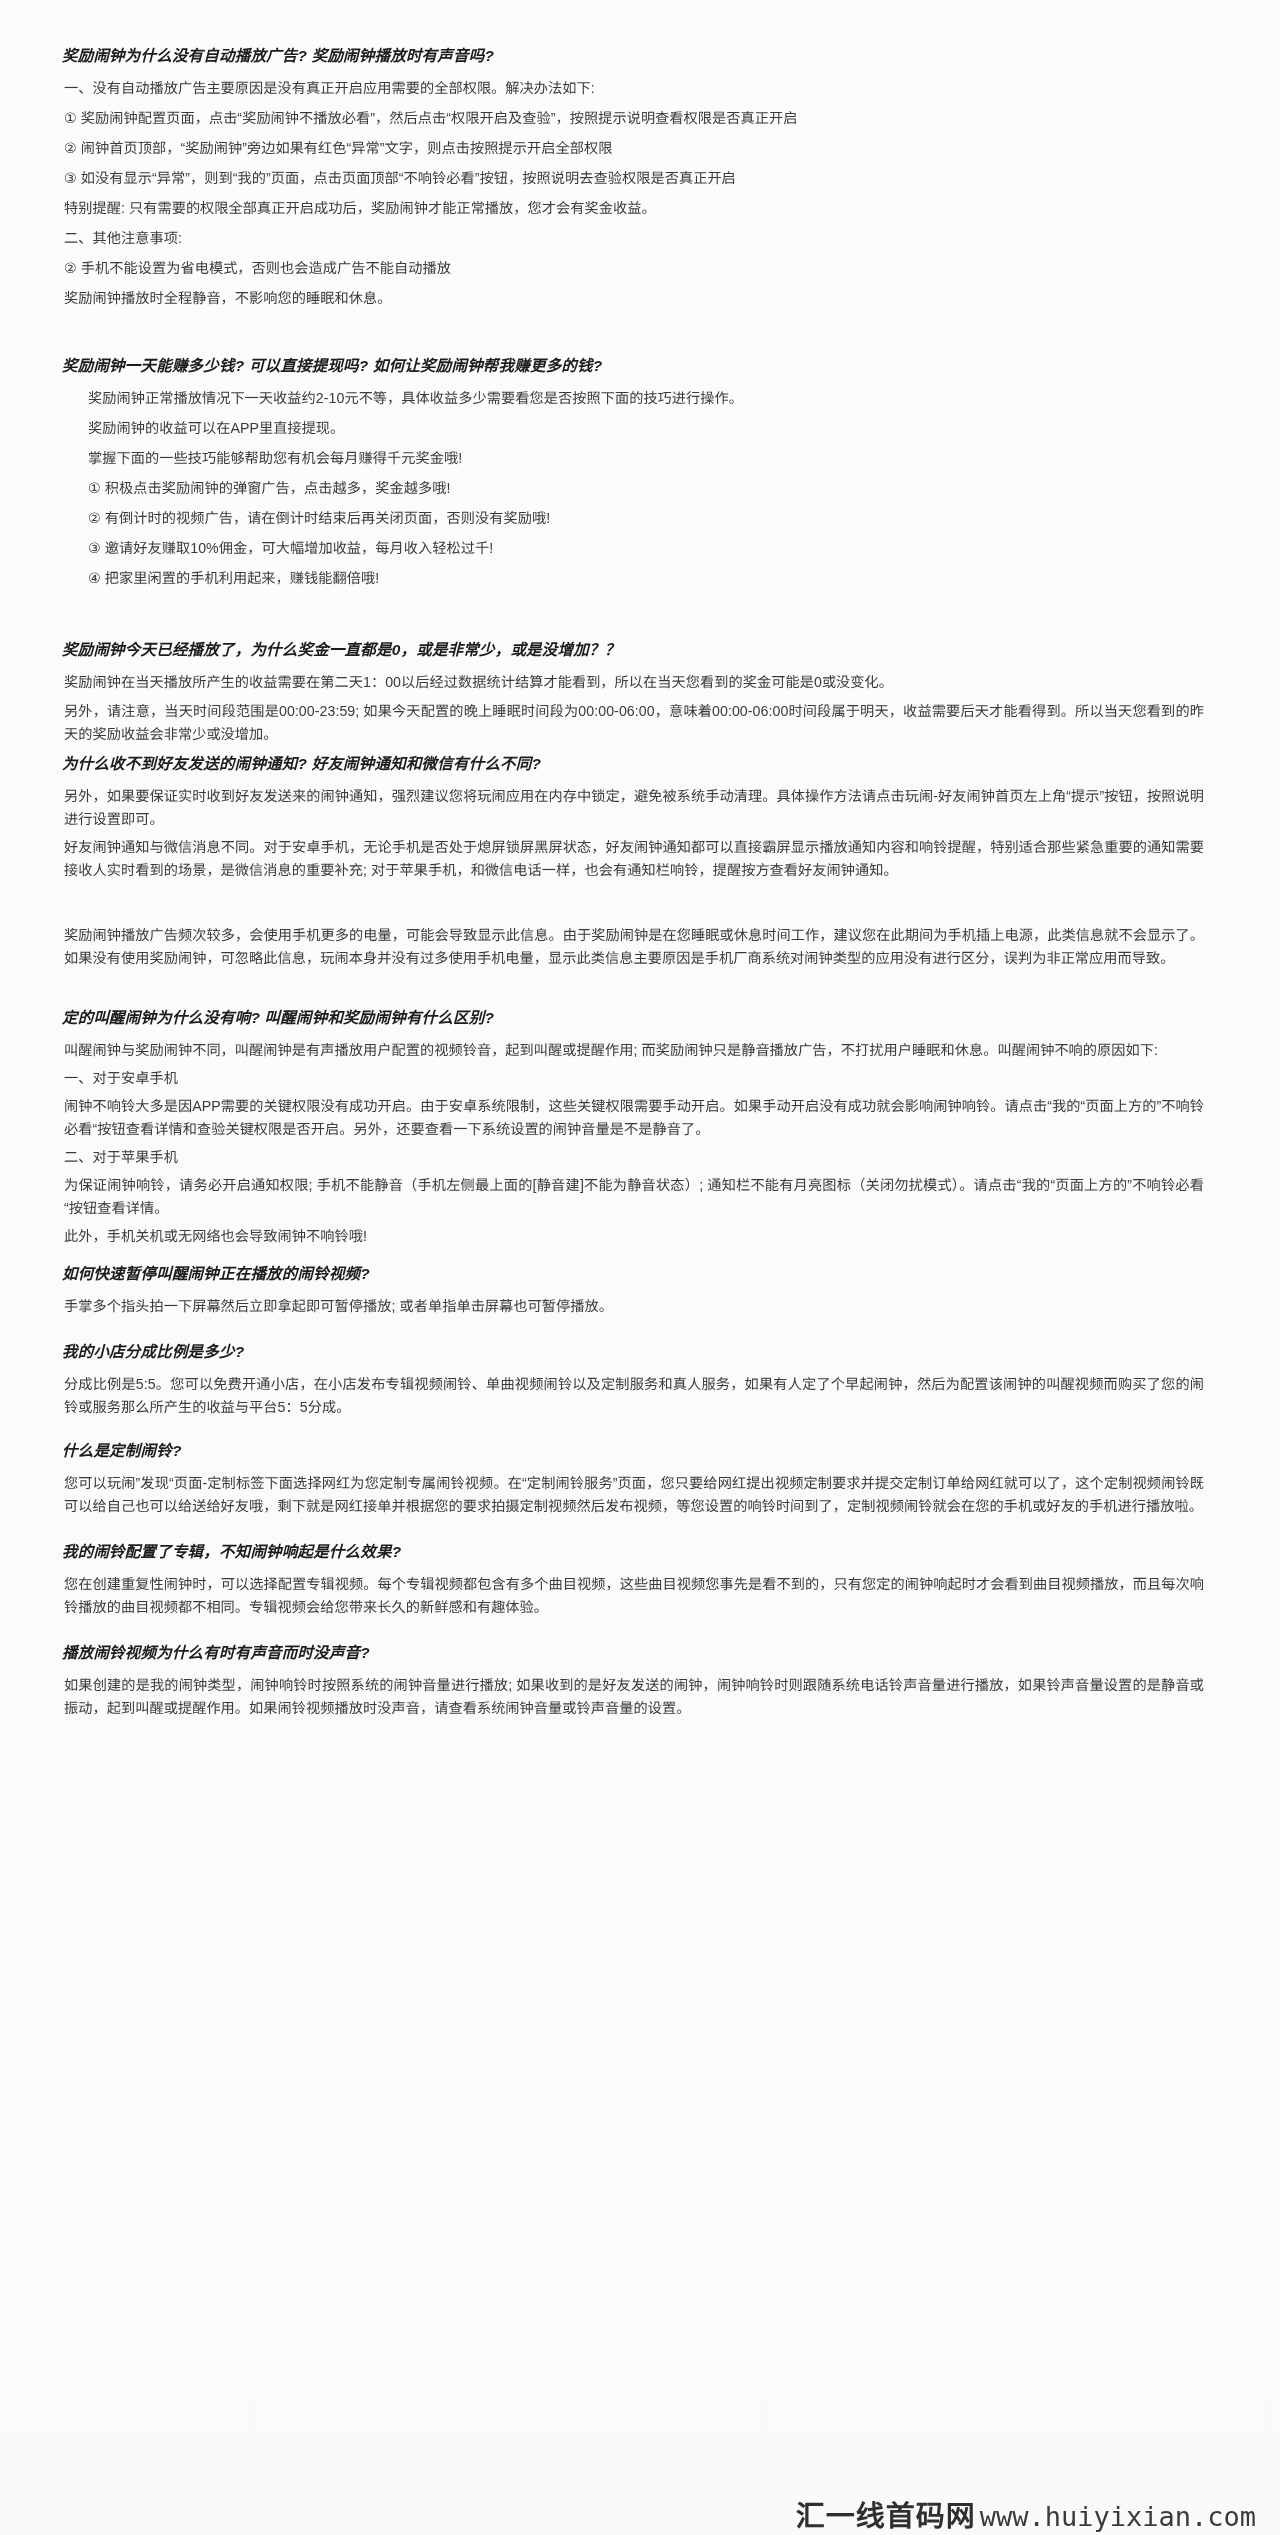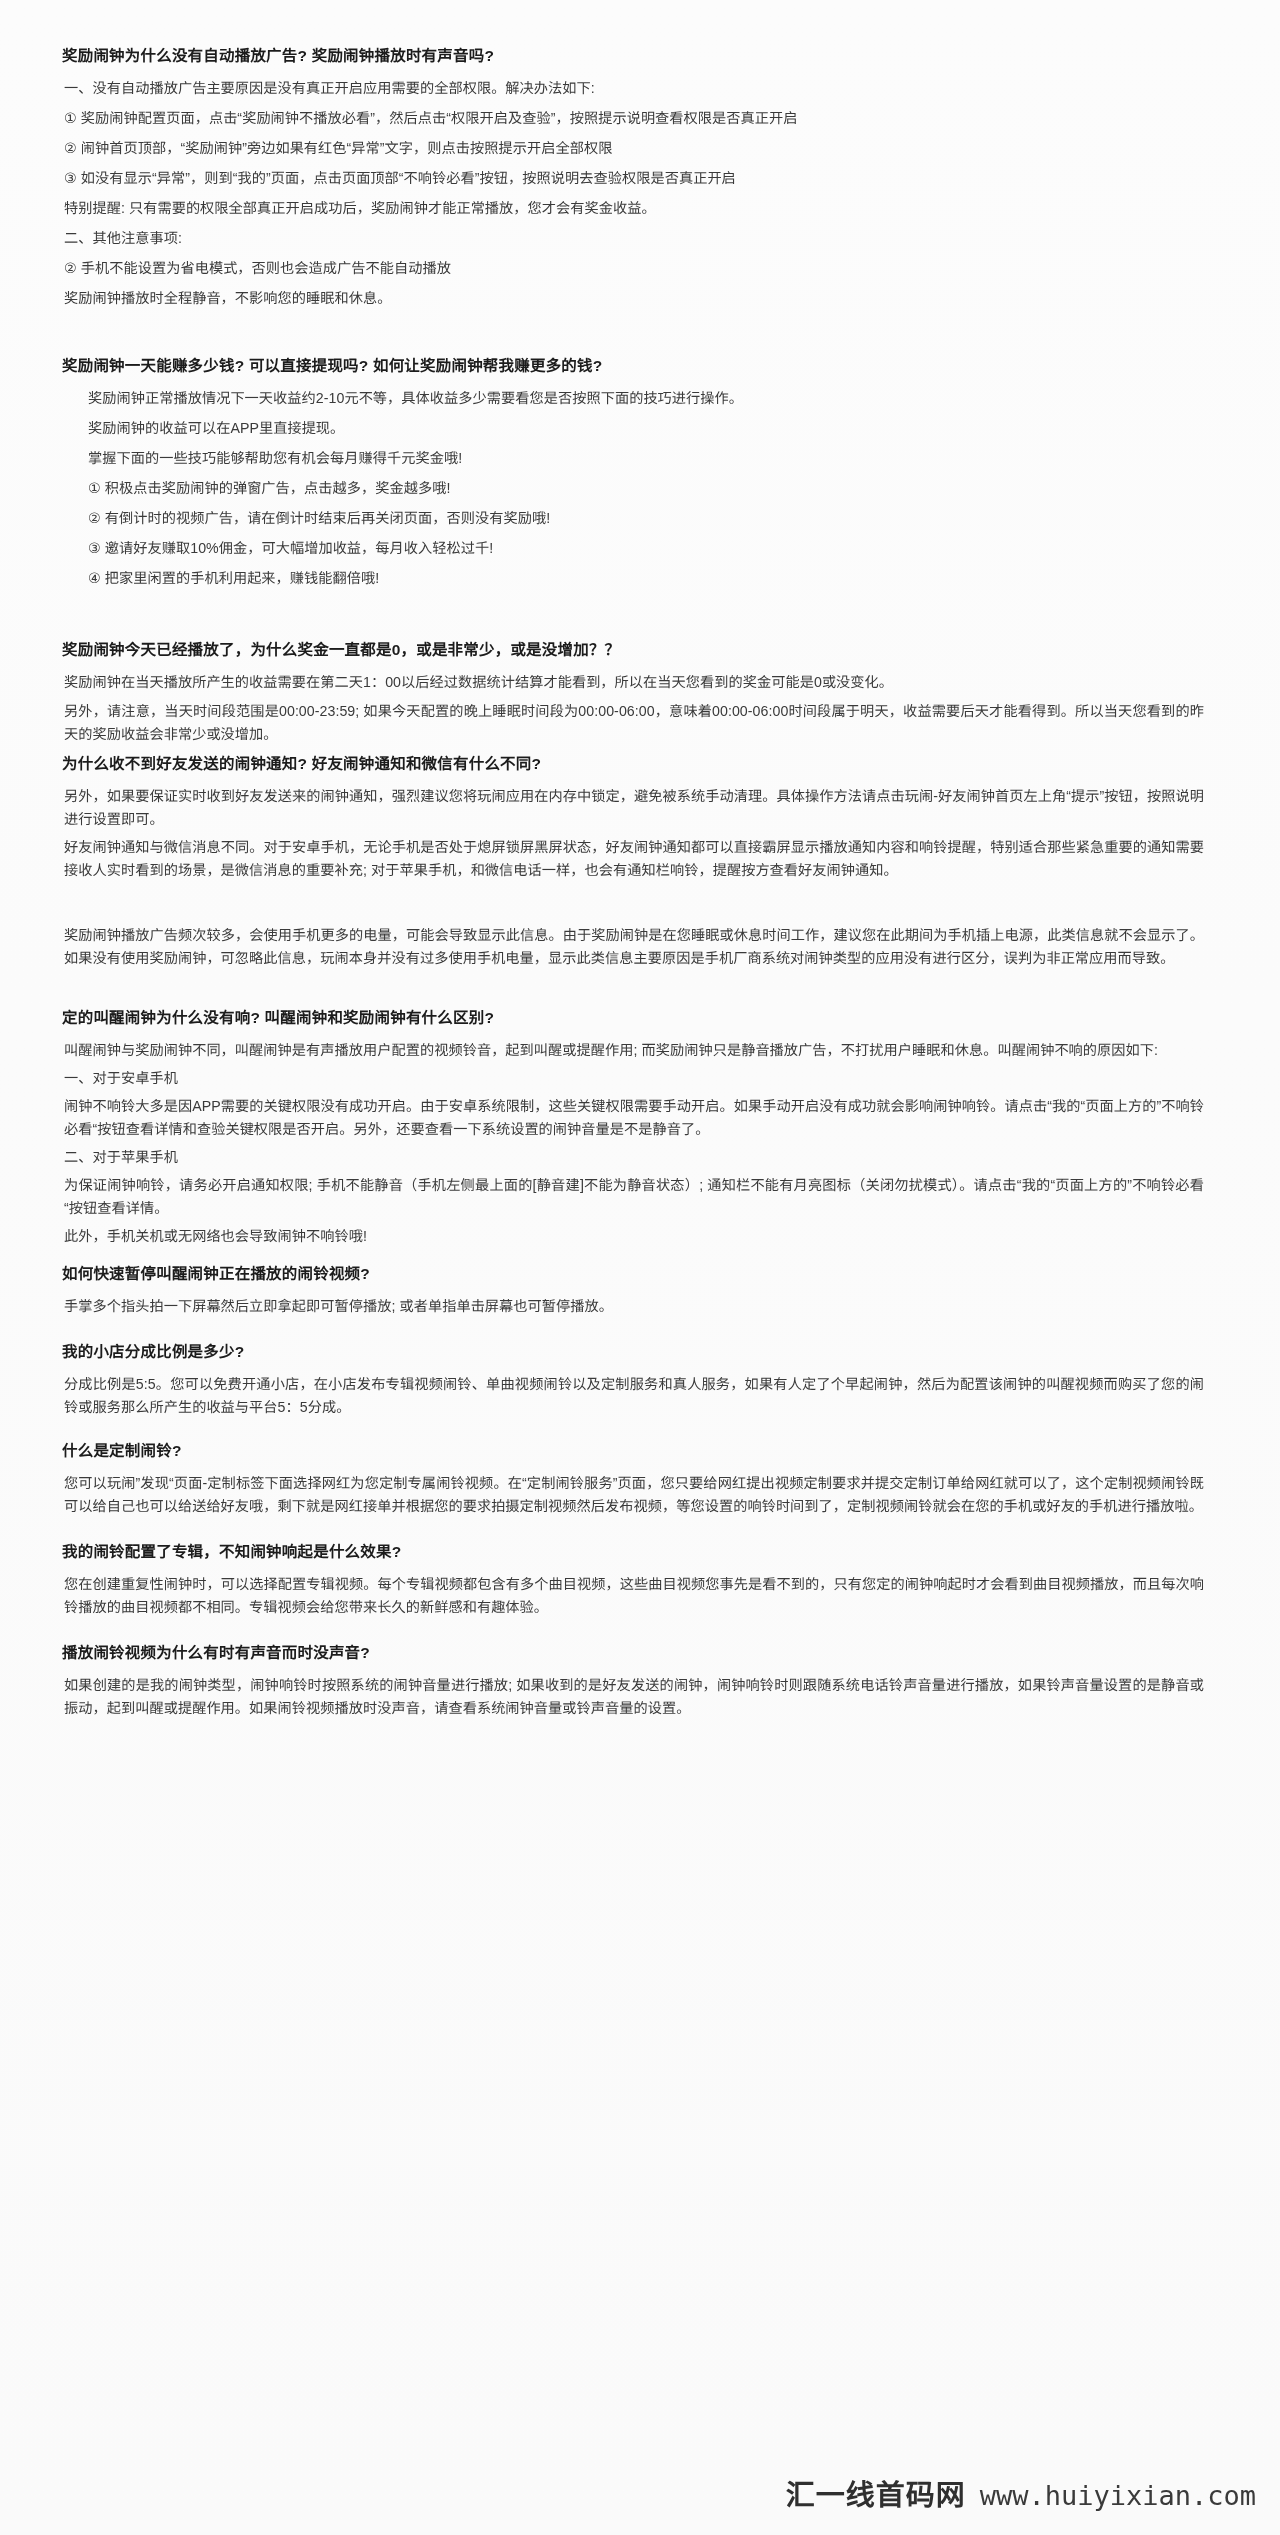--- a/index.html
+++ b/index.html
@@ -31,20 +31,21 @@
     margin: 0 0 6px 0;
   }
   .faq-heading {
     font-weight: bold;
     font-size: 15.5px;
     line-height: 1.55;
     color: #1c1c1c;
     letter-spacing: 0.2px;
     margin: 0 0 9px 0;
     padding-left: 6px;
+    font-style: italic;
   }
   .faq-body {
     margin: 0;
     padding: 0 0 0 8px;
   }
   .faq-line {
     font-size: 14.2px;
     line-height: 1.62;
     color: #3a3a3a;
     margin: 0 0 5px 0;
@@ -68,24 +69,24 @@
   .sec-11 { margin-top: 22px; }
 
   .sec-1 .faq-line { margin-bottom: 7px; }
   .sec-2 .faq-line { margin-bottom: 7px; margin-left: 24px; }
   .sec-3 .faq-line { margin-bottom: 6px; }
 
   
   .watermark {
     position: absolute;
     right: 24px;
-    bottom: 22px;
+    bottom: 1px;
     display: flex;
     align-items: baseline;
-    gap: 14px;
+    gap: 4px;
     user-select: none;
   }
   .watermark-cn {
     font-family: "DejaVu Sans", "Liberation Sans", sans-serif;
     font-weight: bold;
     font-size: 29px;
     color: #2f2f2f;
     letter-spacing: 1px;
   }
   .watermark-url {

